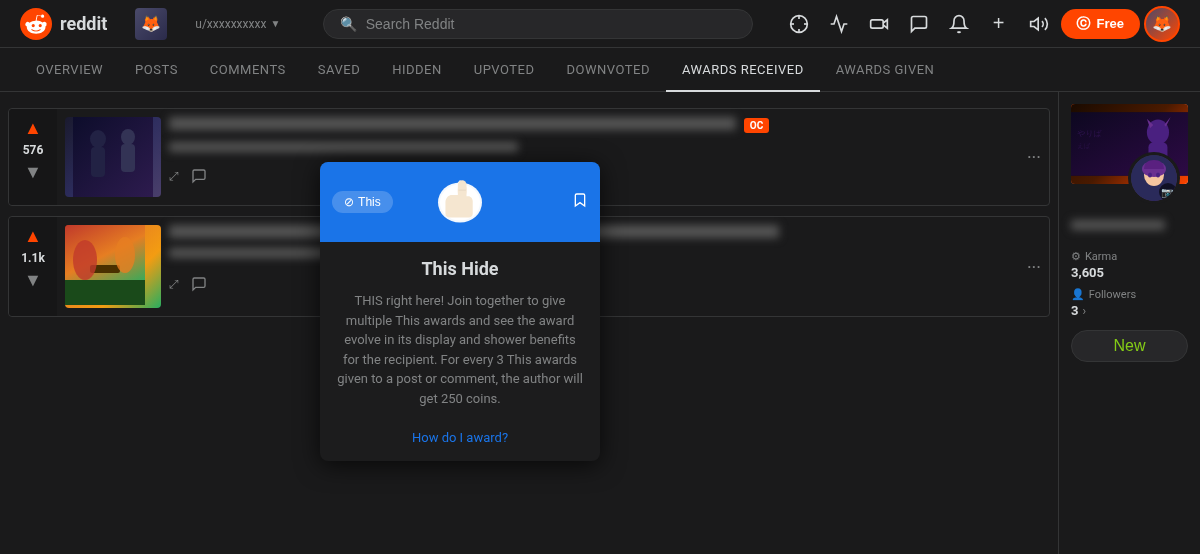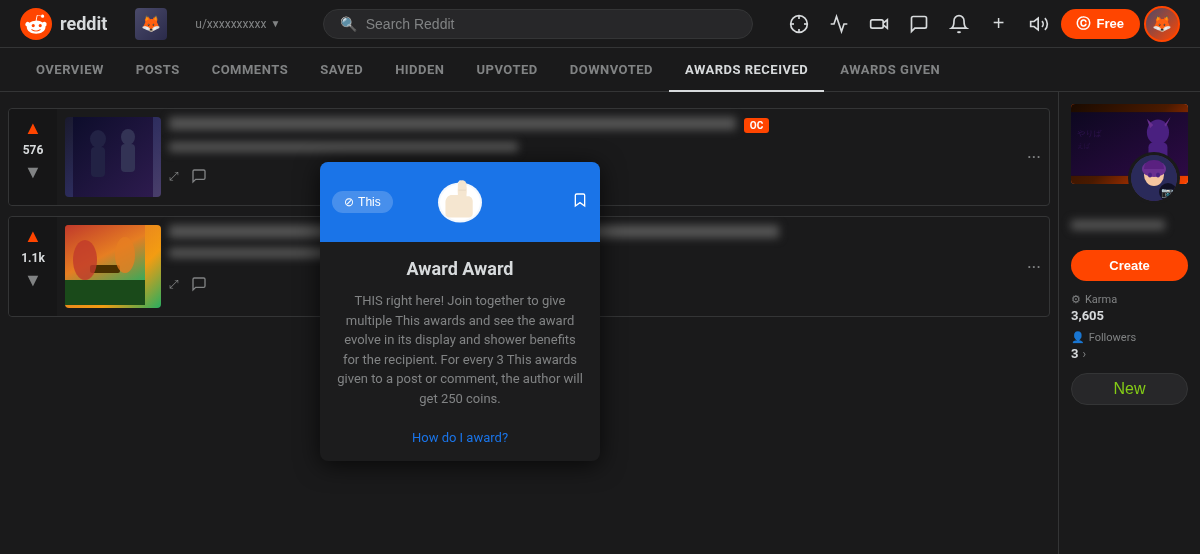--- a/index.html
+++ b/index.html
@@ -122,21 +122,21 @@
       border-bottom: 1px solid #343536;
       display: flex;
       align-items: center;
       padding: 0 20px;
       gap: 0;
       height: 44px;
     }
     .nav-tab {
       color: #818384;
       font-size: 13px;
-      font-weight: 700;
+      font-weight: 400;
       padding: 0 16px;
       height: 44px;
       display: flex;
       align-items: center;
       cursor: pointer;
       text-transform: uppercase;
       letter-spacing: 0.5px;
       border-bottom: 2px solid transparent;
       margin-bottom: -1px;
     }
@@ -641,21 +641,21 @@
             </svg>
           </div>
           <button class="tooltip-bookmark-btn">
             <svg width="16" height="16" viewBox="0 0 24 24" fill="none" stroke="#fff" stroke-width="2">
                 <path d="M19 21l-7-5-7 5V5a2 2 0 0 1 2-2h10a2 2 0 0 1 2 2z"></path>
               </svg>
           </button>
         </div>
 
         <div class="tooltip-content">
-          <div class="tooltip-title">Award Award</div>
+          <div class="tooltip-title">This Hide</div>
           <div class="tooltip-desc">THIS right here! Join together to give multiple This awards and see the award evolve in its display and shower benefits for the recipient. For every 3 This awards given to a post or comment, the author will get 250 coins.</div>
           <a class="tooltip-link">How do I award?</a>
         </div>
       </div>
     </div>
 
   </div>
 
   <div class="sidebar">
 
@@ -695,21 +695,20 @@
             <ellipse cx="19" cy="20" rx="2" ry="2.5" fill="#4a2080"></ellipse>
             <ellipse cx="27" cy="20" rx="2" ry="2.5" fill="#4a2080"></ellipse>
           </svg>
         </div>
         <div class="camera-overlay">📷</div>
       </div>
     </div>
 
     <div class="username-display blurred-text"></div>
 
-    <button class="create-btn">Create</button>
 
     <div class="sidebar-stats">
       <div class="stat-row">
         <div class="stat-label">
           <span>⚙</span>
           <span>Karma</span>
         </div>
         <div class="stat-value">3,605</div>
       </div>
       <div class="stat-row">

